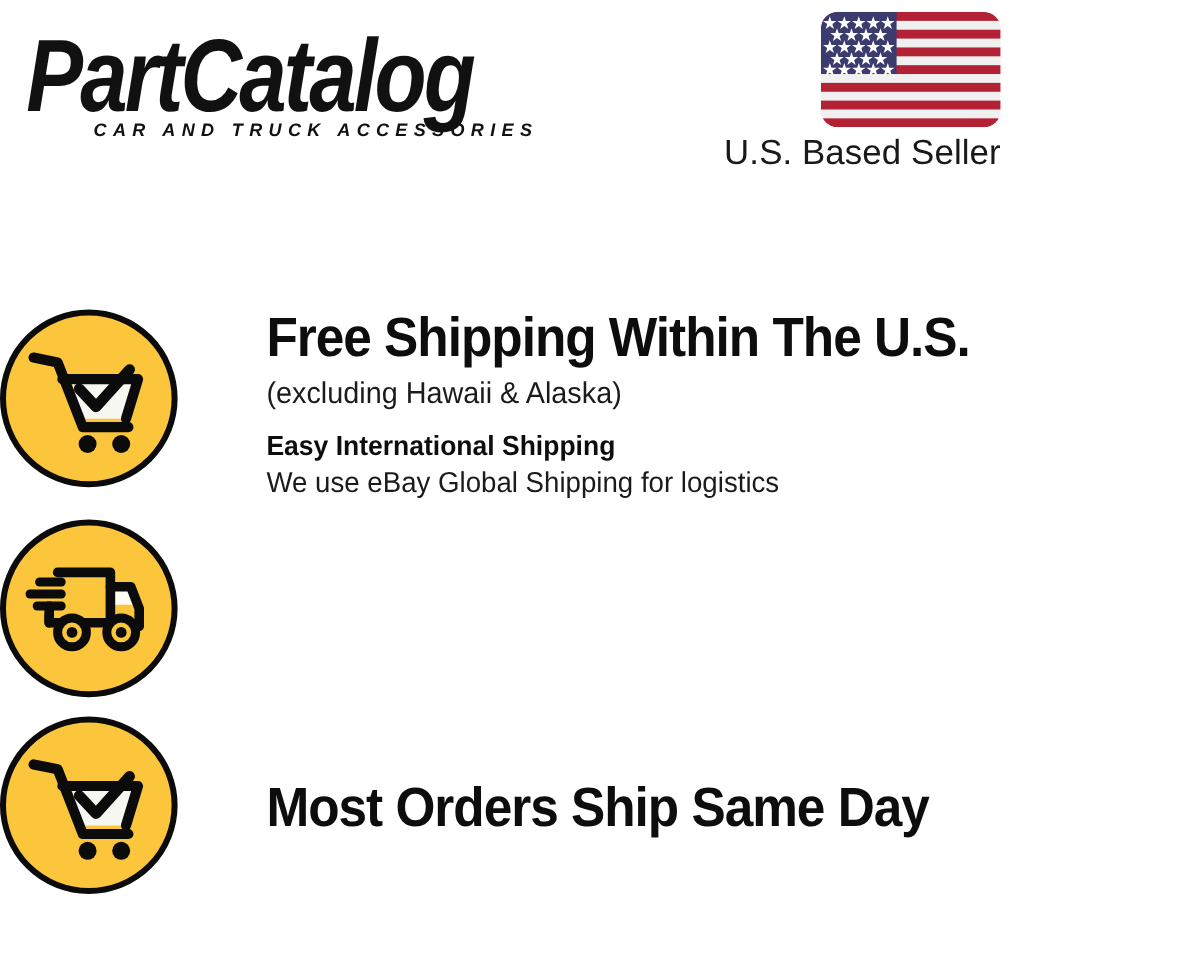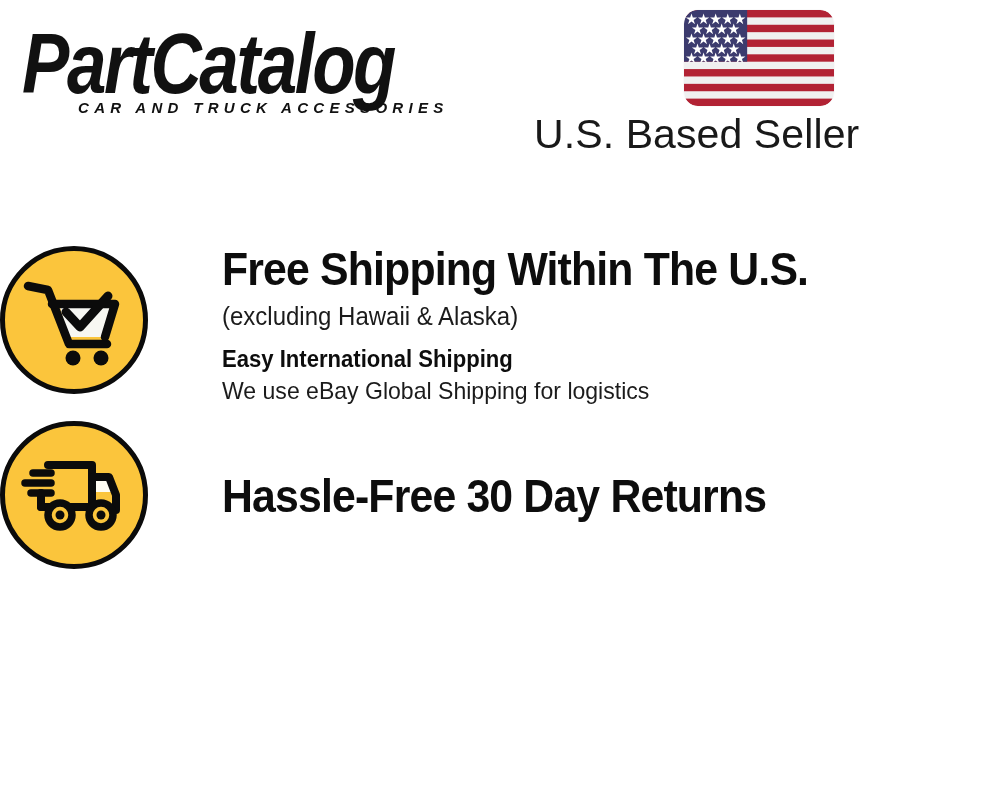--- a/index.html
+++ b/index.html
@@ -48,21 +48,21 @@
     border-radius: 14px;
     overflow: hidden;
     display: inline-block;
     vertical-align: top;
     box-shadow: 0 0 0 0.5px rgba(0,0,0,0.04);
   }
   .flag svg { display: block; }
 
   .seller-label {
     margin-top: 7px;
-    font-size: 41px;
+    font-size: 29px;
     font-weight: 400;
     letter-spacing: 0.1px;
     color: #191919;
     line-height: 1.05;
     white-space: nowrap;
   }
 
   
   .features {
     position: absolute;
@@ -142,21 +142,21 @@
     transform: scaleX(0.96);
     transform-origin: left center;
     white-space: nowrap;
   }
 
   
   .feature--centered .feature-text {
     align-self: center;
     padding-top: 2px;
   }
-  .feature--first { margin-top: 0; }
+  .feature--first { margin-top: 12px; }
   .feature--first .feature-text { padding-top: 0px; }
 </style>
 </head>
 <body>
 
 <div class="header">
 
   <div class="brand-logo">
     <svg width="470" height="95" viewBox="0 0 470 95" aria-hidden="true">
       <g fill="#111111">
@@ -276,19 +276,35 @@
             <line x1="10" y1="41" x2="30" y2="41"></line>
           </g>
 
           <circle cx="39" cy="63" r="12" fill="#FBC53C" stroke="#0b0b0b" stroke-width="7.5"></circle>
           <circle cx="80" cy="63" r="12" fill="#FBC53C" stroke="#0b0b0b" stroke-width="7.5"></circle>
           <circle cx="39" cy="63" r="4.5" fill="#0b0b0b"></circle>
           <circle cx="80" cy="63" r="4.5" fill="#0b0b0b"></circle>
         </svg>
       </div>
     </div>
+  </div>
+
+  <div class="feature feature--centered">
+    <div class="badge">
+      <div class="badge-circle">
+        <svg width="104" height="92" viewBox="0 0 104 92" aria-hidden="true">
+          <polygon points="38,33 88,33 80,63 46,63" fill="#F7F7F2"></polygon>
+          <g fill="none" stroke="#0b0b0b" stroke-width="8.5" stroke-linecap="round" stroke-linejoin="round">
+            <path d="M6,12 L26,16 L47,70 L85,70"></path>
+            <path d="M30,30 L93,30 L83,63"></path>
+          </g>
+          <path d="M44,38 L58,53 L86,22" fill="none" stroke="#0b0b0b" stroke-width="9" stroke-linecap="round" stroke-linejoin="round"></path>
+          <circle cx="51" cy="84" r="7.5" fill="#0b0b0b"></circle>
+          <circle cx="79" cy="84" r="7.5" fill="#0b0b0b"></circle>
+        </svg>
+      </div>
+    </div>
     <div class="feature-text">
-      <div class="feature-title">Hassle-Free 30 Day Returns</div>
-    </div>
-  </div>
-
+      <div class="feature-title">Most Orders Ship Same Day</div>
+    </div>
+  </div>
 
 </div>
 
 </body></html>

